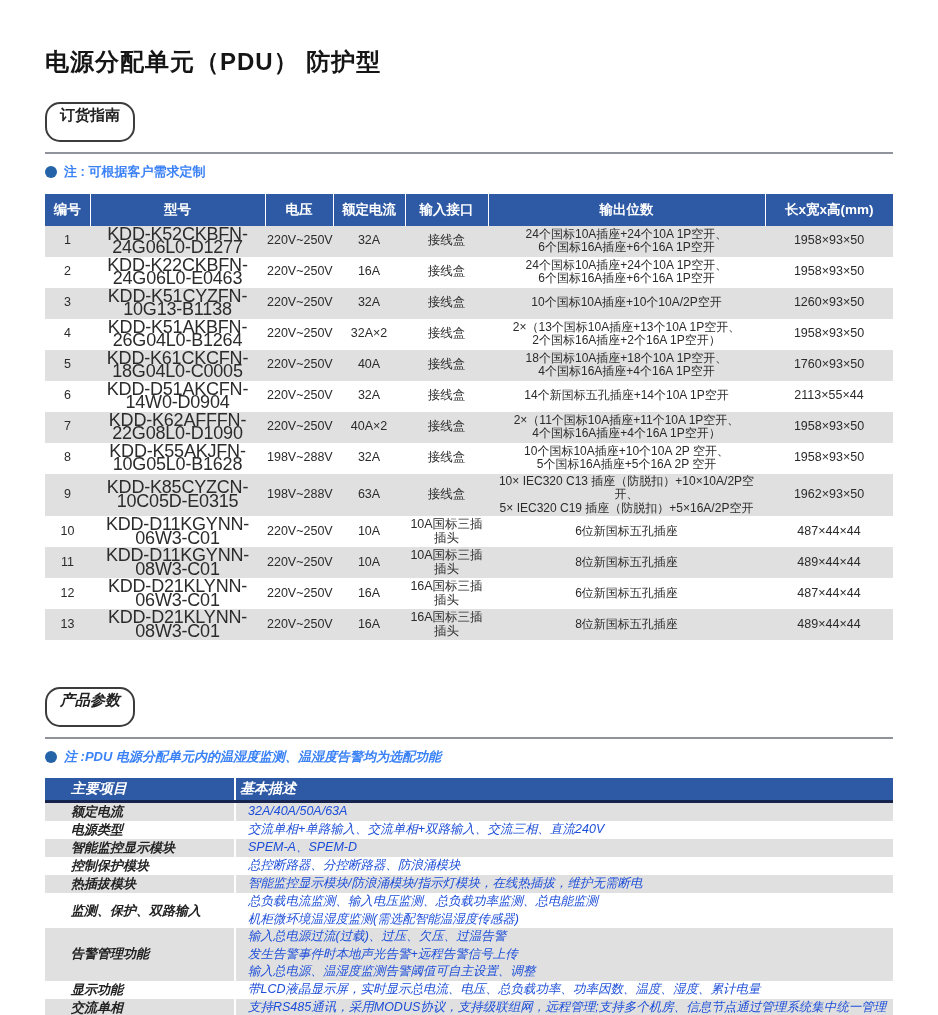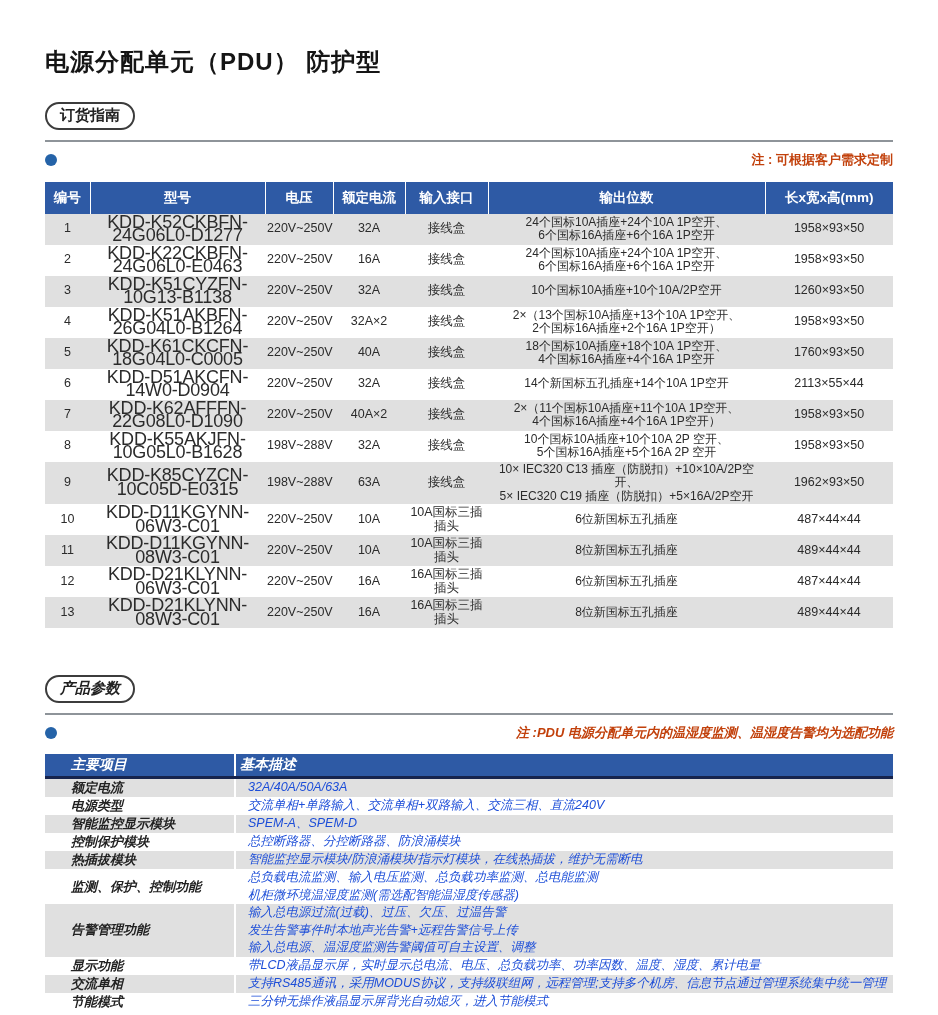--- a/index.html
+++ b/index.html
@@ -13,29 +13,29 @@
 
   .page-title {
     margin-top: 46px; font-size: 24px; font-weight: 800; color:#151515;
     letter-spacing: 1px;
   }
 
   .section { margin-top: 0; }
   .pill {
     display: inline-block; margin-top: 24px;
     border: 2px solid #3c3c3c; border-radius: 15px;
-    padding: 3px 13px 4px; font-size: 15px; font-weight: 700; color:#222;
+    padding: 3px 13px 16px; font-size: 15px; font-weight: 700; color:#222;
     line-height: 1.1;
   }
   .rule {
     border: none; border-top: 2px solid #8e9499; margin-top: 10px;
   }
   .note {
-    display: flex; align-items: center; justify-content: space-between;
-    margin-top: 9px; font-size: 13px; font-weight: 600; color:#c2410c;
+    display: flex; align-items: center; justify-content: flex-start;
+    gap: 7px; margin-top: 9px; font-size: 13px; font-weight: 600; color:#3b82f6;
   }
   .dot {
     width: 12px; height: 12px; border-radius: 50%; background:#2563a8;
     display: inline-block; flex: 0 0 auto;
   }
 
   
   table { border-collapse: collapse; table-layout: fixed; }
   .order-table { width: 848px; margin-top: 13px; }
   .order-table thead th {
@@ -305,21 +305,21 @@
                 <div>总控断路器、分控断路器、防浪涌模块</div>
               </td>
             </tr>
             <tr class="shaded">
               <td class="item">热插拔模块</td>
               <td class="desc">
                 <div>智能监控显示模块/防浪涌模块/指示灯模块，在线热插拔，维护无需断电</div>
               </td>
             </tr>
             <tr class="">
-              <td class="item">监测、保护、控制功能</td>
+              <td class="item">监测、保护、双路输入</td>
               <td class="desc">
                 <div>总负载电流监测、输入电压监测、总负载功率监测、总电能监测</div>
                 <div>机柜微环境温湿度监测(需选配智能温湿度传感器)</div>
               </td>
             </tr>
             <tr class="shaded">
               <td class="item">告警管理功能</td>
               <td class="desc">
                 <div>输入总电源过流(过载)、过压、欠压、过温告警</div>
                 <div>发生告警事件时本地声光告警+远程告警信号上传</div>

